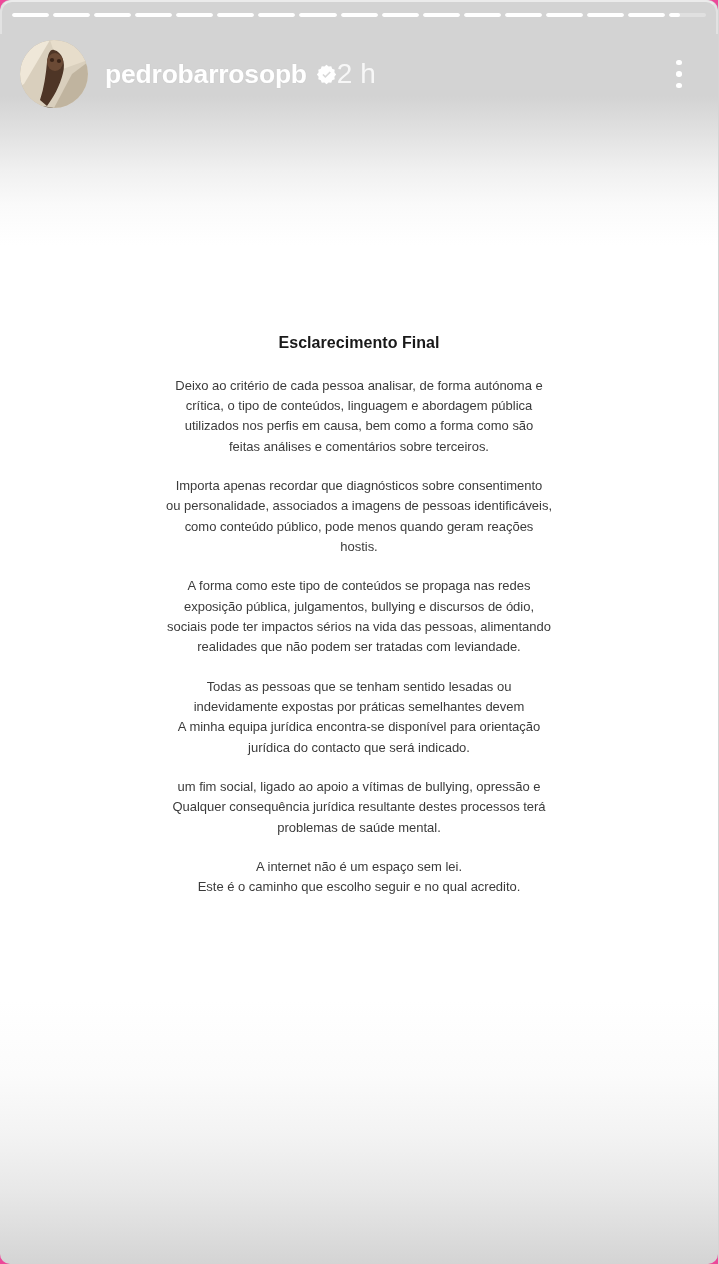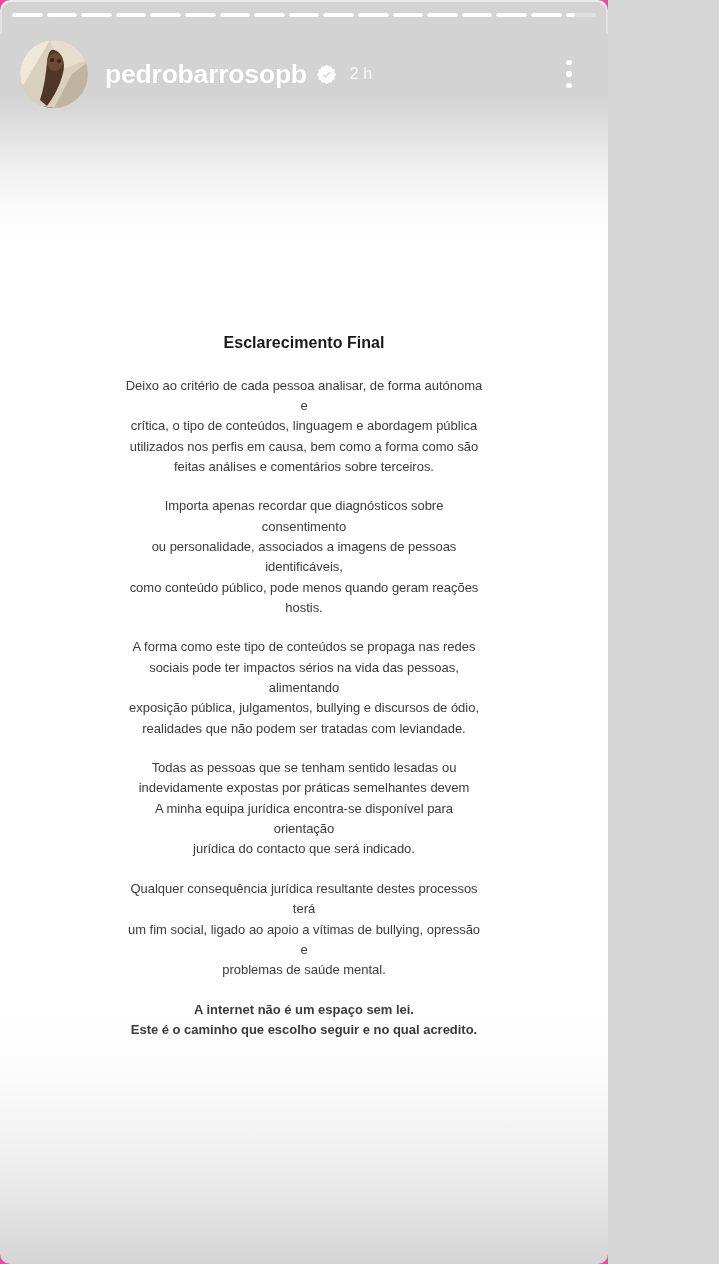--- a/index.html
+++ b/index.html
@@ -7,21 +7,21 @@
   html, body {
     width: 719px;
     height: 1264px;
     overflow: hidden;
     background: #d5d5d5;
     font-family: "Liberation Sans", sans-serif;
   }
 
   #story-root {
     position: relative;
-    width: 608px;
+    width: 718px;
     height: 1264px;
     background: #ec4899;
     overflow: hidden;
   }
 
   
   .story-canvas {
     position: absolute;
     inset: 0;
     background:
@@ -122,22 +122,21 @@
 
   .verified-badge {
     width: 21px;
     height: 21px;
     margin-left: 9px;
     flex: 0 0 21px;
     display: block;
   }
 
   .timestamp {
-    margin-left: 13px;
-    font-size: 16px;
+    font-size: 28px;
     color: rgba(255,255,255,0.82);
     line-height: 1;
     white-space: nowrap;
   }
 
   .more-button {
     width: 34px;
     height: 44px;
     flex: 0 0 34px;
     display: flex;
@@ -175,21 +174,21 @@
   }
 
   .body-para {
     font-size: 13px;
     font-weight: 400;
     color: #3b3b3b;
     line-height: 1.565;
     letter-spacing: -0.02px;
     margin-bottom: 19px;
   }
-  .body-para:last-child { margin-bottom: 0; font-weight: bold; }
+  .body-para:last-child { margin-bottom: 0; }
 
   .body-para .ln { display: block; }
 </style>
 </head>
 <body>
 
 <div id="story-root">
 
   <div class="story-canvas"></div>
   <div class="canvas-rim"></div>
@@ -300,33 +299,33 @@
           <span class="ln">feitas análises e comentários sobre terceiros.</span>
         </div>
         <div class="body-para">
           <span class="ln">Importa apenas recordar que diagnósticos sobre consentimento</span>
           <span class="ln">ou personalidade, associados a imagens de pessoas identificáveis,</span>
           <span class="ln">como conteúdo público, pode menos quando geram reações</span>
           <span class="ln">hostis.</span>
         </div>
         <div class="body-para">
           <span class="ln">A forma como este tipo de conteúdos se propaga nas redes</span>
+          <span class="ln">exposição pública, julgamentos, bullying e discursos de ódio,</span>
           <span class="ln">sociais pode ter impactos sérios na vida das pessoas, alimentando</span>
-          <span class="ln">exposição pública, julgamentos, bullying e discursos de ódio,</span>
           <span class="ln">realidades que não podem ser tratadas com leviandade.</span>
         </div>
         <div class="body-para">
           <span class="ln">Todas as pessoas que se tenham sentido lesadas ou</span>
           <span class="ln">indevidamente expostas por práticas semelhantes devem</span>
           <span class="ln">A minha equipa jurídica encontra-se disponível para orientação</span>
           <span class="ln">jurídica do contacto que será indicado.</span>
         </div>
         <div class="body-para">
+          <span class="ln">um fim social, ligado ao apoio a vítimas de bullying, opressão e</span>
           <span class="ln">Qualquer consequência jurídica resultante destes processos terá</span>
-          <span class="ln">um fim social, ligado ao apoio a vítimas de bullying, opressão e</span>
           <span class="ln">problemas de saúde mental.</span>
         </div>
         <div class="body-para">
           <span class="ln">A internet não é um espaço sem lei.</span>
           <span class="ln">Este é o caminho que escolho seguir e no qual acredito.</span>
         </div>
       </div>
   </div>
 
 </div>

